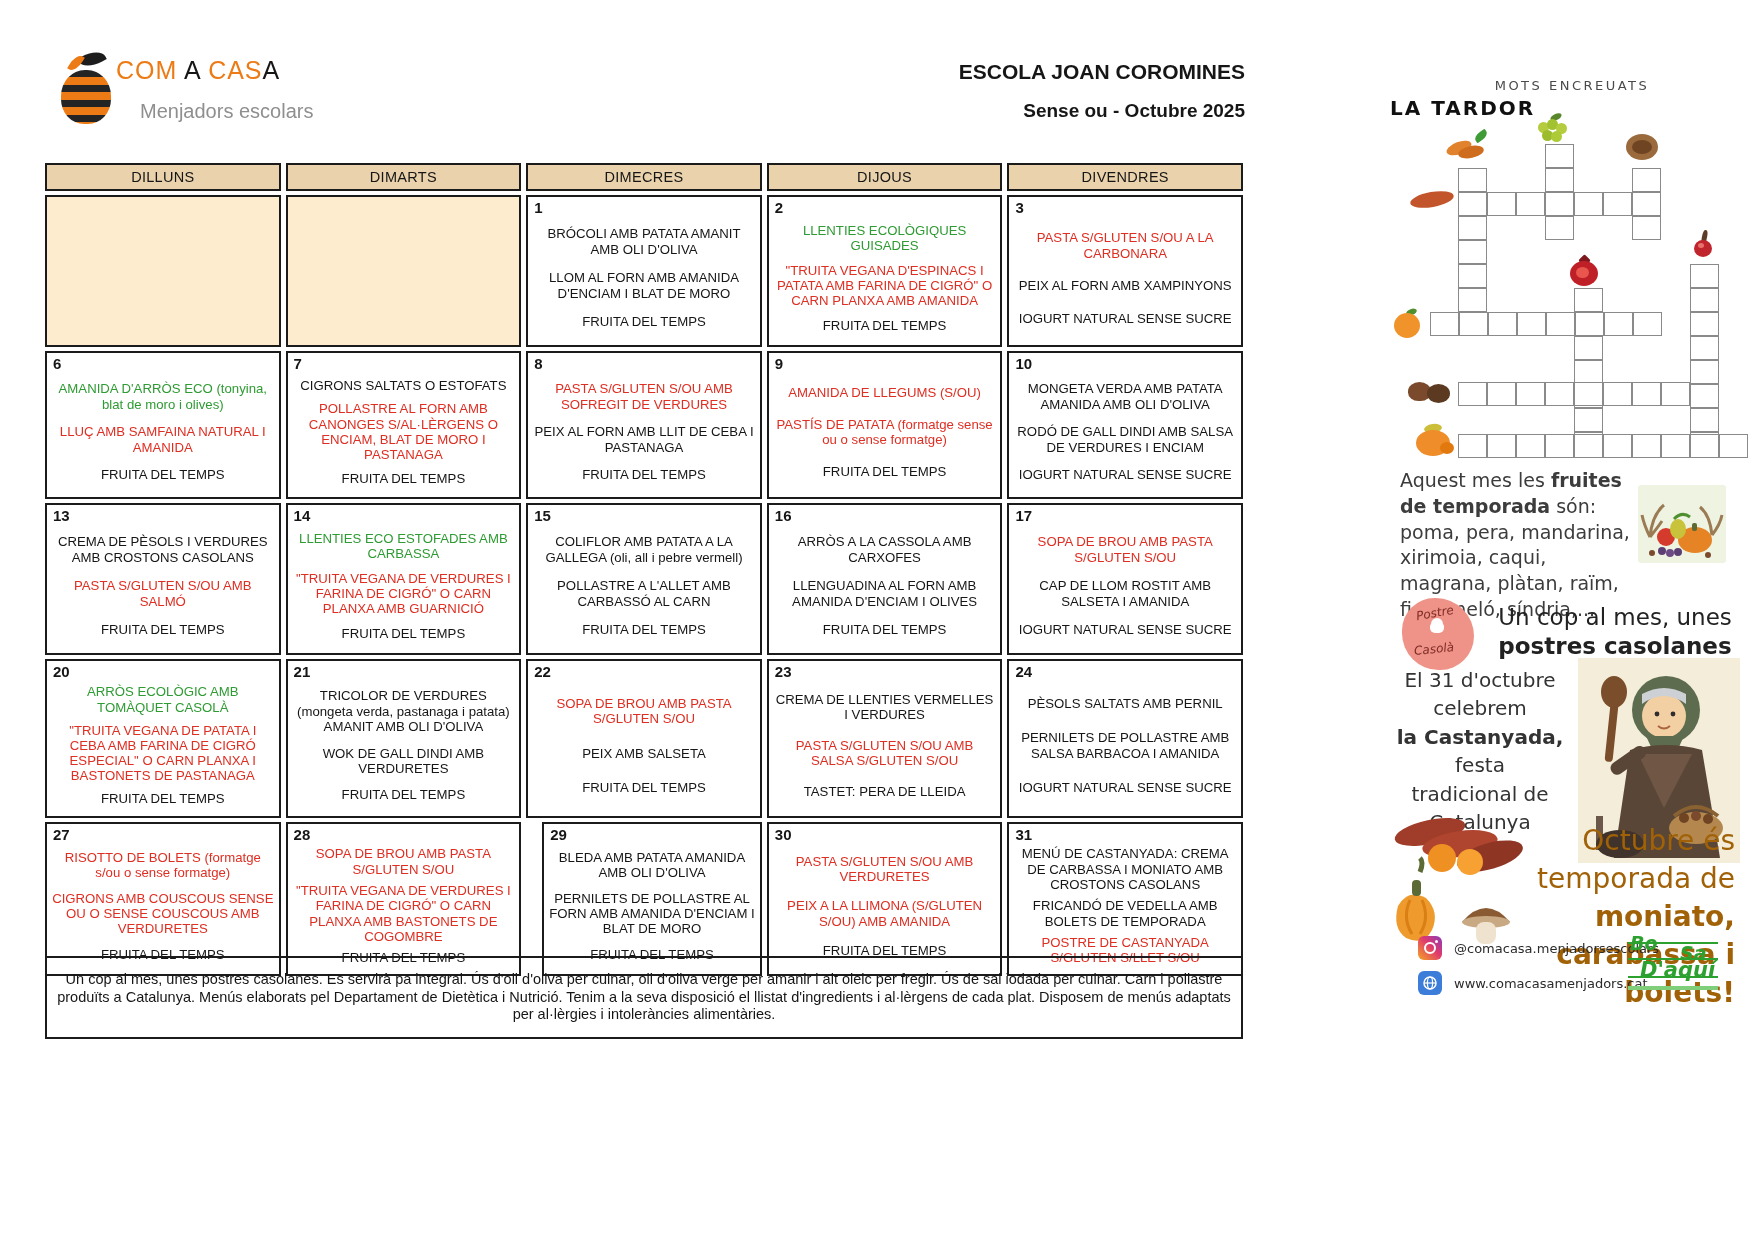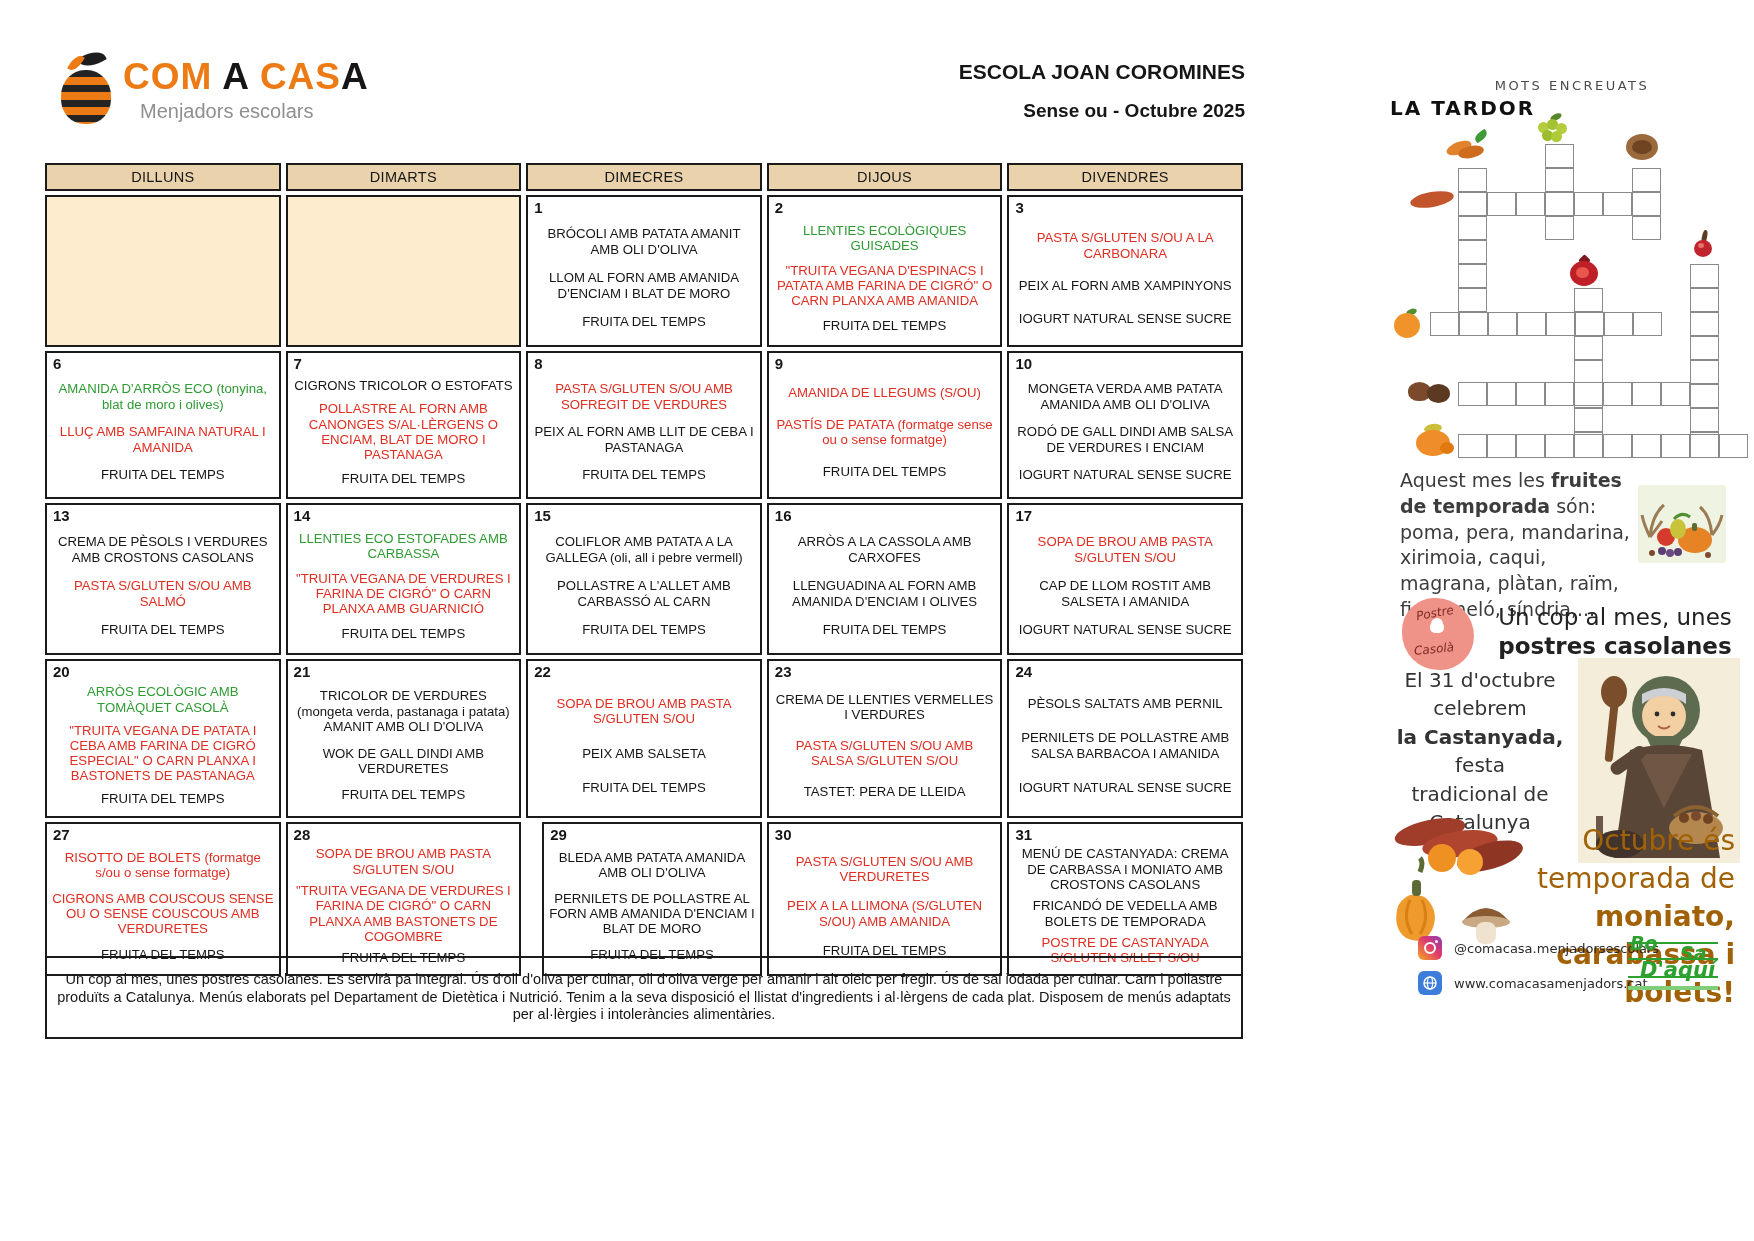--- a/index.html
+++ b/index.html
@@ -6,21 +6,21 @@
   .page{position:relative;width:1754px;height:1241px;background:#fff;overflow:hidden;
         font-family:"Liberation Sans",sans-serif;color:#161616;}
   
   .logo-apple{position:absolute;left:57px;top:56px;width:56px;height:70px;}
   .apple-body{position:absolute;left:4px;top:14px;width:50px;height:54px;border-radius:48% 48% 46% 46%;
     background:repeating-linear-gradient(180deg,#242424 0 7px,#ec7b15 7px 15px);}
   .apple-leaf{position:absolute;left:22px;top:-4px;width:26px;height:14px;background:#1d1d1d;
     border-radius:0 80% 0 80%;transform:rotate(-28deg);}
   .apple-leaf2{position:absolute;left:10px;top:2px;width:18px;height:10px;background:#ec7b15;
     border-radius:0 80% 0 80%;transform:rotate(-60deg);}
-  .brand{position:absolute;left:123px;top:56px;font-size:37px;font-weight:bold;letter-spacing:1px;}
+  .brand{position:absolute;left:116px;top:56px;font-size:25px;font-weight:normal;letter-spacing:1px;}
   .brand-sub{position:absolute;left:140px;top:100px;font-size:20px;color:#8f8f8f;}
   .school-title{position:absolute;right:509px;top:60px;font-size:21px;font-weight:bold;text-align:right;}
   .menu-title{position:absolute;right:509px;top:100px;font-size:19px;font-weight:bold;text-align:right;}
   
   .calendar{position:absolute;left:45px;top:163px;width:1198px;display:grid;
     grid-template-columns:repeat(5,1fr);column-gap:5px;row-gap:4px;}
   .dayhead{height:24px;background:var(--tan);border:2px solid var(--border);
     display:flex;align-items:center;justify-content:center;font-size:14.5px;letter-spacing:.3px;}
   .cell{position:relative;border:2px solid var(--border);background:#fff;overflow:hidden;}
   .cell.empty{background:var(--beige);}
@@ -128,21 +128,21 @@
         <div class="date">6</div>
         <div class="paras">
           <div class="para green">AMANIDA D'ARRÒS ECO (tonyina, blat de moro i olives)</div>
           <div class="para red">LLUÇ AMB SAMFAINA NATURAL I AMANIDA</div>
           <div class="para black">FRUITA DEL TEMPS</div>
         </div>
       </div>
       <div class="cell" style="height: 144px;">
         <div class="date">7</div>
         <div class="paras">
-          <div class="para black">CIGRONS TRICOLOR O ESTOFATS</div>
+          <div class="para black">CIGRONS SALTATS O ESTOFATS</div>
           <div class="para red">POLLASTRE AL FORN AMB CANONGES S/AL·LÈRGENS O ENCIAM, BLAT DE MORO I PASTANAGA</div>
           <div class="para black">FRUITA DEL TEMPS</div>
         </div>
       </div>
       <div class="cell" style="height: 144px;">
         <div class="date">8</div>
         <div class="paras">
           <div class="para red">PASTA S/GLUTEN S/OU AMB SOFREGIT DE VERDURES</div>
           <div class="para black">PEIX AL FORN AMB LLIT DE CEBA I PASTANAGA</div>
           <div class="para black">FRUITA DEL TEMPS</div>

